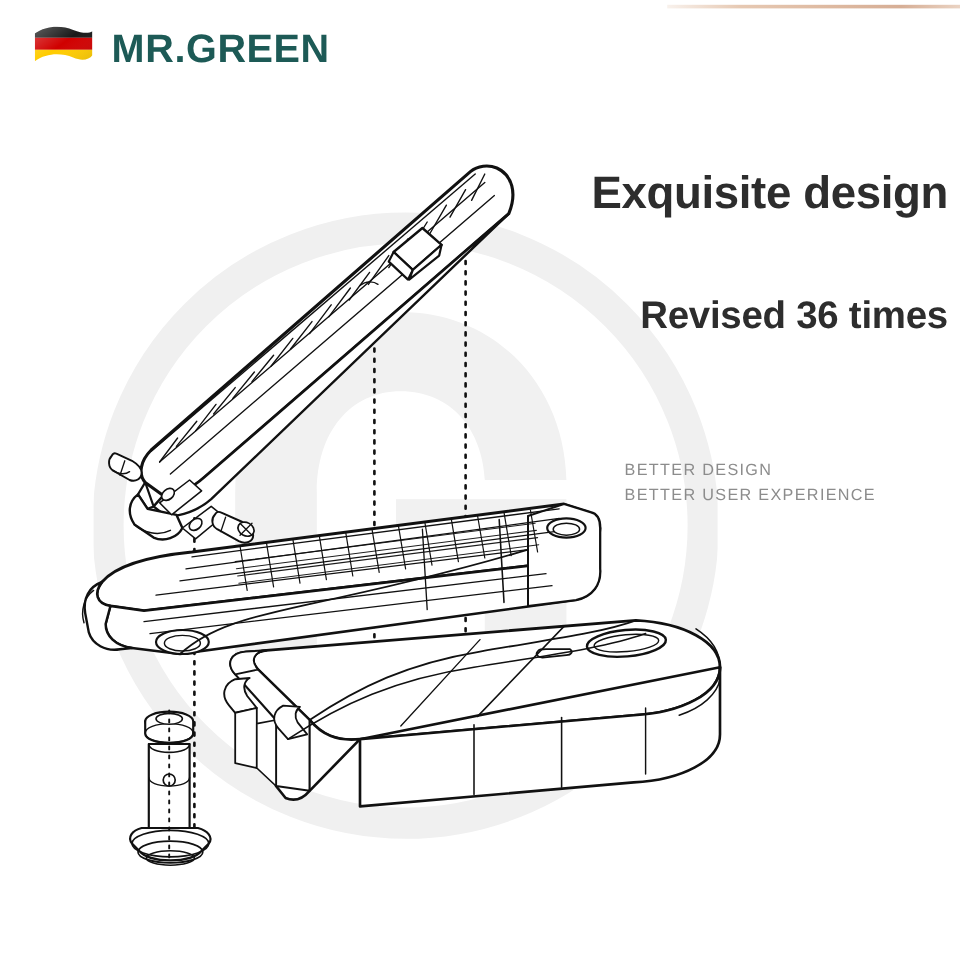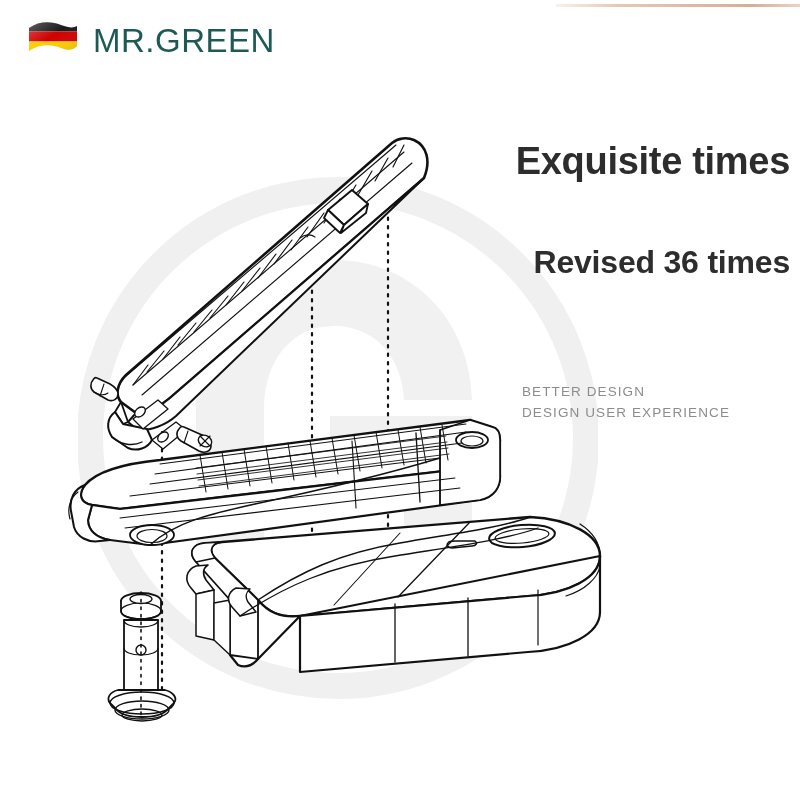--- a/index.html
+++ b/index.html
@@ -24,21 +24,21 @@
     position:absolute;left:78px;top:148px;width:520px;height:575px;
     opacity:1;pointer-events:none;
   }
   .watermark svg{display:block;width:100%;height:100%;}
 
   
   .brand{position:absolute;left:25px;top:20px;display:flex;align-items:center;gap:13px;}
   .flag{width:55px;height:40px;position:relative;display:block;}
   .flag svg{display:block;}
   .brandname{
-    font-size:33px;font-weight:normal;letter-spacing:.5px;
+    font-size:33px;font-weight:bold;letter-spacing:.5px;
     color:#1d5a56;line-height:1;white-space:nowrap;
     font-family:"Liberation Sans","DejaVu Sans",sans-serif;
   }
 
   
   .headline{
     position:absolute;right:10px;top:142px;
     font-size:38px;font-weight:bold;color:#2d2d2d;
     letter-spacing:-0.3px;line-height:1;text-align:right;white-space:nowrap;
   }
@@ -338,22 +338,22 @@
           <rect x="0" y="0" width="55" height="11.5" fill="#1a1a1a"></rect>
           <rect x="0" y="11.5" width="55" height="10" fill="#d00000"></rect>
           <rect x="0" y="21.5" width="55" height="18.5" fill="#ffcc00"></rect>
           <rect x="0" y="0" width="55" height="40" fill="url(#sh)"></rect>
         </g>
       </svg>
     </span>
     <span class="brandname">MR.GREEN</span>
   </div>
 
-  <div class="headline">Exquisite times</div>
+  <div class="headline">Exquisite design</div>
 
   <div class="subheadline">Revised 36 times</div>
 
   <div class="taglines">
     <div class="tagline">BETTER DESIGN</div>
-    <div class="tagline">DESIGN USER EXPERIENCE</div>
+    <div class="tagline">BETTER USER EXPERIENCE</div>
   </div>
 
 </div>
 
 </body></html>

